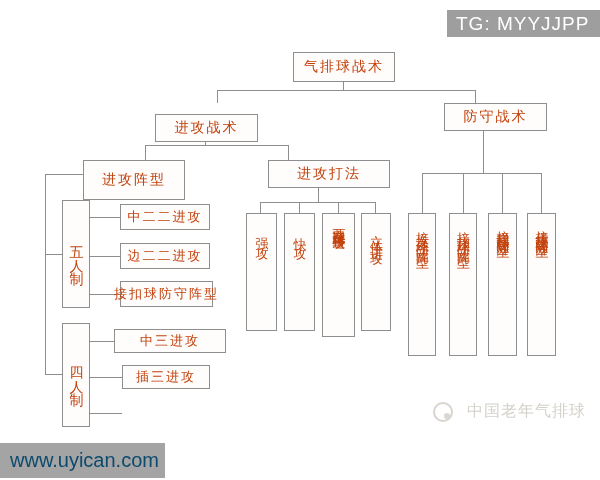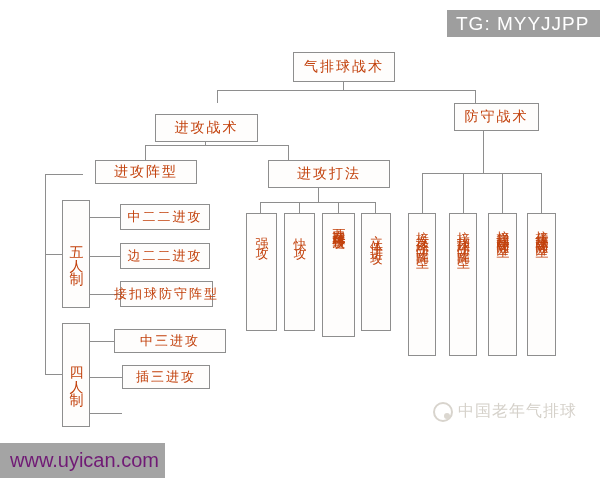--- a/index.html
+++ b/index.html
@@ -28,26 +28,26 @@
   .ln{ position:absolute; background:#8e8e8e; }
   .ln.h{ height:1px; } .ln.v{ width:1px; }
   .tg-badge{
     position:absolute; left:447px; top:10px; width:153px; height:27px;
     background:#9e9e9e; color:#ffffff; display:flex; align-items:center;
     padding-left:9px; box-sizing:border-box; font:19px "Liberation Sans",sans-serif;
     letter-spacing:1px;
   }
   .url-bar{
     position:absolute; left:0; top:443px; width:165px; height:35px;
-    background:#a4a4a4; color:#701a75; display:flex; align-items:center;
+    background:#a4a4a4; color:#0c4a6e; display:flex; align-items:center;
     padding-left:10px; box-sizing:border-box; font:20px "Liberation Sans",sans-serif;
   }
   .watermark{
     position:absolute; left:433px; top:401px; display:flex; align-items:center;
-    gap:5px; color:#d5d1ca; font-size:16px; letter-spacing:1px;
+    gap:14px; color:#d5d1ca; font-size:16px; letter-spacing:1px;
   }
   .wm-logo{
     width:16px; height:16px; border:2px solid #d8d4cd; border-radius:50%;
     position:relative; flex:0 0 auto;
   }
   .wm-logo:after{
     content:""; position:absolute; right:1px; bottom:1px; width:6px; height:6px;
     background:#dbd7d0; border-radius:50%;
   }
 </style>
@@ -83,23 +83,23 @@
   <i class="ln v" style="left:483px;top:131px;height:42px"></i>
   <i class="ln h" style="left:422px;top:173px;width:120px"></i>
   <i class="ln v" style="left:422px;top:173px;height:40px"></i>
   <i class="ln v" style="left:463px;top:173px;height:40px"></i>
   <i class="ln v" style="left:502px;top:173px;height:40px"></i>
   <i class="ln v" style="left:541px;top:173px;height:40px"></i>
 
   <div class="box hbox" style="left:293px;top:52px;width:102px;height:30px">气排球战术</div>
 
   <div class="box hbox" style="left:155px;top:114px;width:103px;height:28px">进攻战术</div>
-  <div class="box hbox" style="left:454px;top:103px;width:85px;height:28px">防守战术</div>
+  <div class="box hbox" style="left:444px;top:103px;width:103px;height:28px">防守战术</div>
 
-  <div class="box hbox" style="left:95px;top:160px;width:102px;height:24px">进攻阵型</div>
+  <div class="box hbox" style="left:83px;top:160px;width:102px;height:40px">进攻阵型</div>
   <div class="box hbox" style="left:268px;top:160px;width:122px;height:28px">进攻打法</div>
 
   <div class="box vbox vcenter" style="left:62px;top:200px;width:28px;height:108px">五人制</div>
   <div class="box vbox vcenter" style="left:62px;top:323px;width:28px;height:104px">四人制</div>
 
   <div class="box hbox sm" style="left:120px;top:204px;width:90px;height:26px">中二二进攻</div>
   <div class="box hbox sm" style="left:120px;top:243px;width:90px;height:26px">边二二进攻</div>
   <div class="box hbox sm" style="left:120px;top:281px;width:93px;height:26px">接扣球防守阵型</div>
 
   <div class="box hbox sm" style="left:114px;top:329px;width:112px;height:24px">中三进攻</div>

